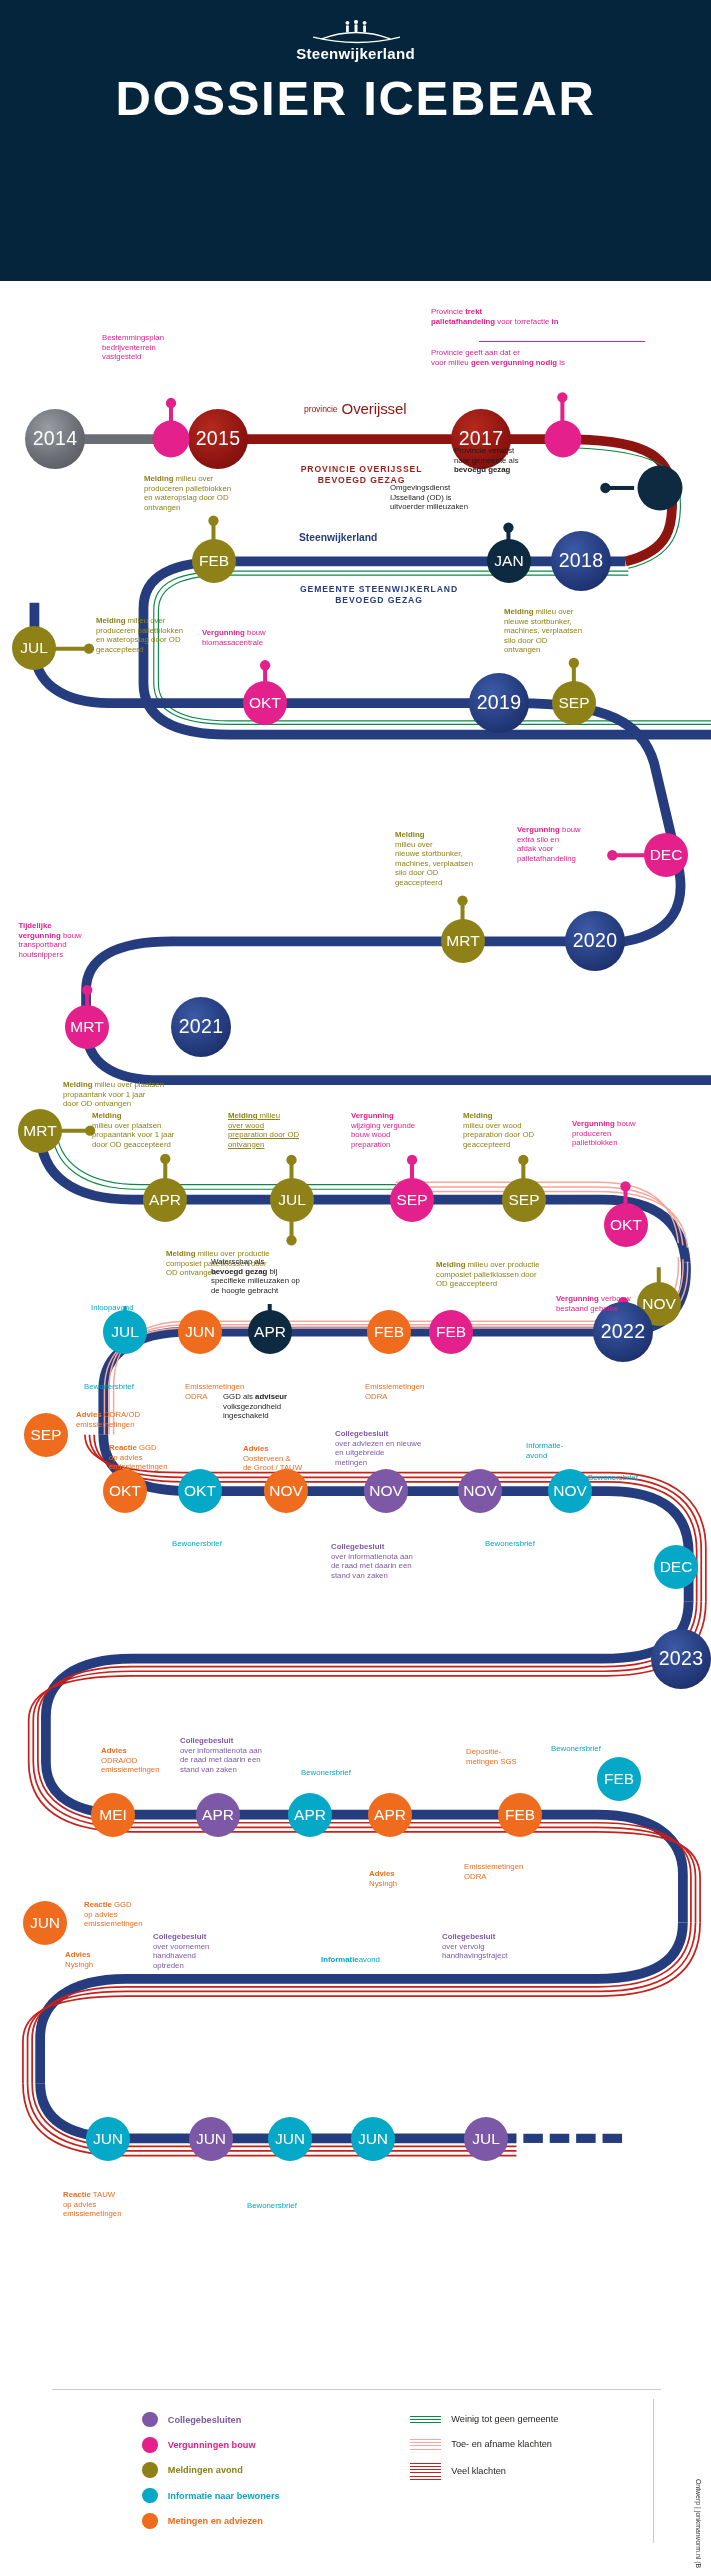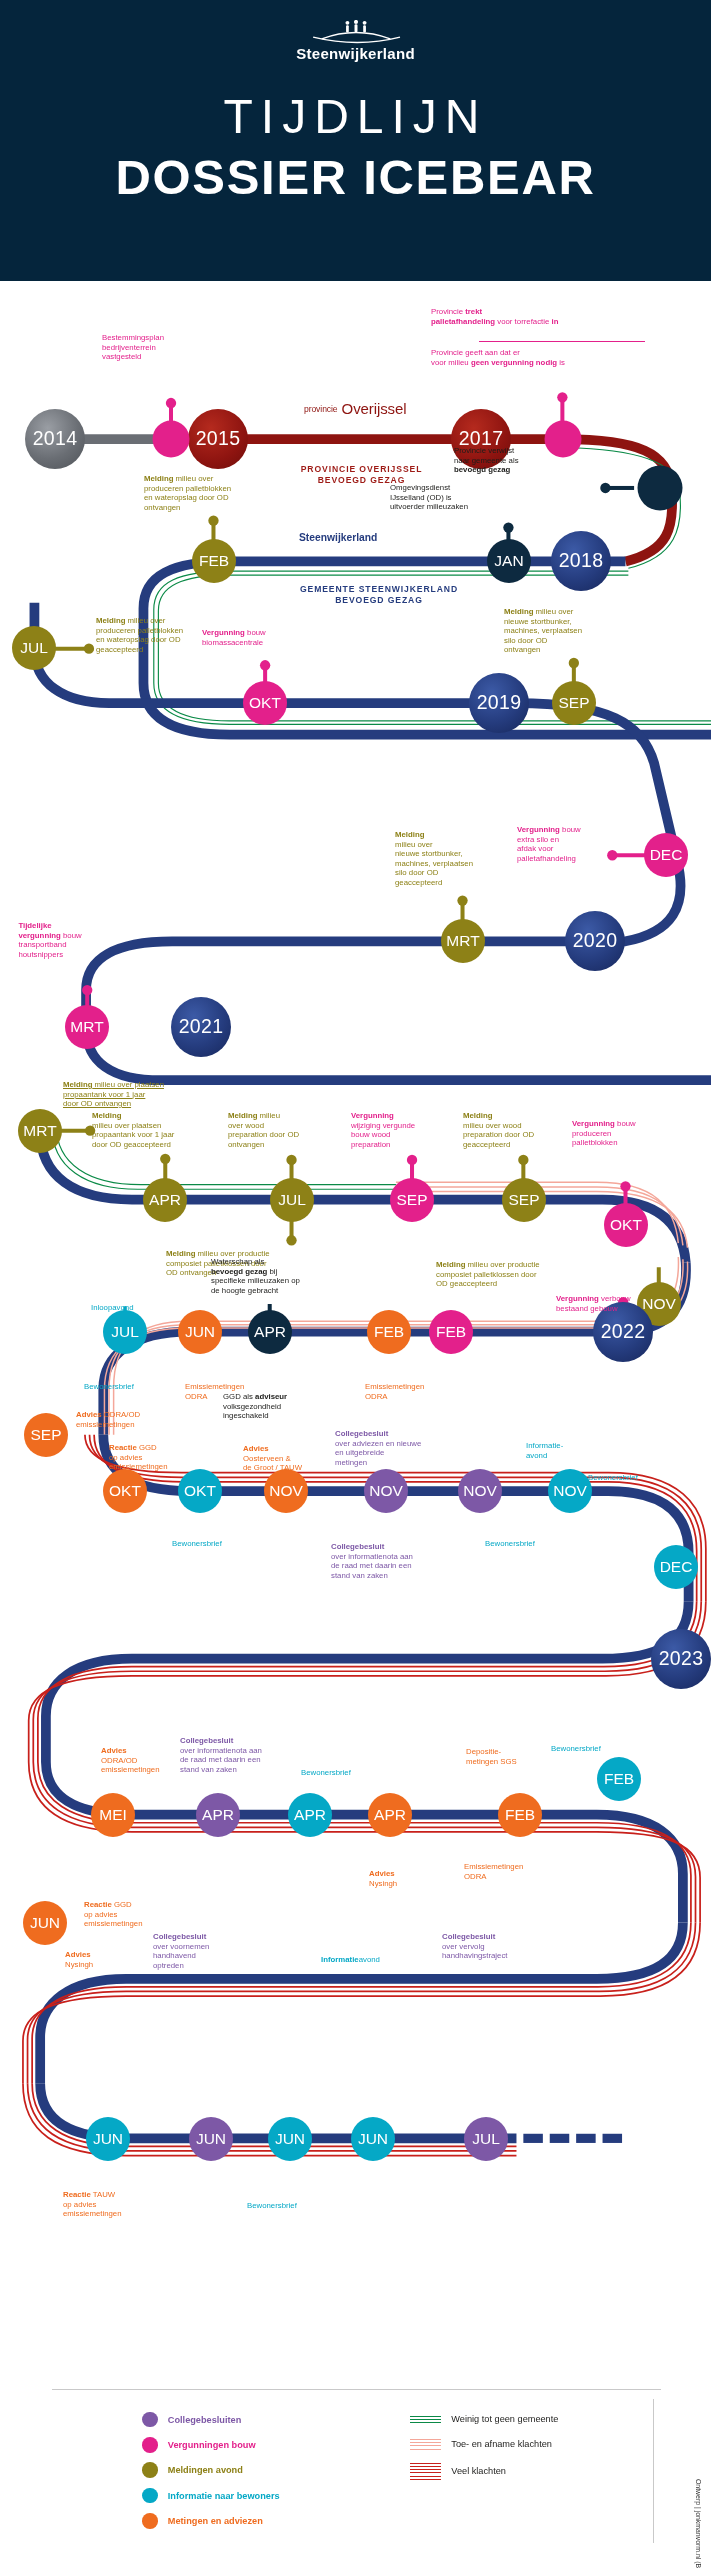--- a/index.html
+++ b/index.html
@@ -125,21 +125,20 @@
         <circle cx="115" cy="3.4" r="3.6"></circle>
           <rect x="112.4" y="7.6" width="5.2" height="14" rx="2.2"></rect>
         <circle cx="130" cy="5" r="3.4"></circle>
           <rect x="127.6" y="9" width="4.8" height="13" rx="2"></rect>
       </g>
       <path d="M55 33 C95 18 135 18 175 33" stroke="#ffffff" stroke-width="2.6" fill="none"></path>
       <path d="M40 30 C90 42 145 42 192 30" stroke="#ffffff" stroke-width="2.6" fill="none"></path>
     </svg>
     <span class="logo-text">Steenwijkerland</span>
   </div>
-  <div class="title-1">TIJDLIJN</div>
   <div class="title-2">DOSSIER ICEBEAR</div>
 </div>
 
 <div class="stage">
 
   <svg class="svg-layer" width="711" height="2124" viewBox="0 0 1239 3700">
 
     <line x1="95" y1="275" x2="380" y2="275" stroke="#6a6e74" stroke-width="17"></line>
     <line x1="380" y1="275" x2="980" y2="275" stroke="#8e1410" stroke-width="17"></line>
 
@@ -456,23 +455,23 @@
   <div class="lab t-pink" style="left:431px;top:67px;width:264px;">Provincie geeft aan dat er<br>voor milieu <b>geen vergunning nodig</b> is</div>
   <div class="lab t-dark" style="left:454px;top:165px;width:144px;">Provincie verwijst<br>naar gemeente als<br><b>bevoegd gezag</b></div>
   <div class="lab t-dark" style="left:390px;top:202px;width:132px;">Omgevingsdienst<br>IJsselland (OD) is<br>uitvoerder milieuzaken</div>
   <div class="lab t-olive" style="left:144px;top:193px;width:144px;"><b>Melding</b> milieu over<br>produceren palletblokken<br>en wateropslag door OD<br>ontvangen</div>
   <div class="lab t-olive" style="left:96px;top:335px;width:149px;"><b>Melding</b> milieu over<br>produceren palletblokken<br>en wateropslag door OD<br>geaccepteerd</div>
   <div class="lab t-pink" style="left:202px;top:347px;width:132px;"><b>Vergunning</b> bouw<br>biomassacentrale</div>
   <div class="lab t-olive" style="left:504px;top:326px;width:144px;"><b>Melding</b> milieu over<br>nieuwe stortbunker,<br>machines, verplaatsen<br>silo door OD<br>ontvangen</div>
   <div class="lab t-olive" style="left:395px;top:549px;width:132px;"><b>Melding</b><br>milieu over<br>nieuwe stortbunker,<br>machines, verplaatsen<br>silo door OD<br>geaccepteerd</div>
   <div class="lab t-pink" style="left:517px;top:544px;width:121px;"><b>Vergunning</b> bouw<br>extra silo en<br>afdak voor<br>palletafhandeling</div>
   <div class="lab t-pink" style="left:18.4px;top:640px;width:138px;"><b>Tijdelijke</b><br><b>vergunning</b> bouw<br>transportband<br>houtsnippers</div>
-  <div class="lab t-olive" style="left:63px;top:799px;width:189px;text-decoration:underline;"><b>Melding</b> milieu over plaatsen<br>propaantank voor 1 jaar<br>door OD ontvangen</div>
+  <div class="lab t-olive" style="left:63px;top:799px;width:189px;"><b>Melding</b> milieu over plaatsen<br>propaantank voor 1 jaar<br>door OD ontvangen</div>
   <div class="lab t-olive" style="left:92px;top:830px;width:155px;"><b>Melding</b><br>milieu over plaatsen<br>propaantank voor 1 jaar<br>door OD geaccepteerd</div>
-  <div class="lab t-olive" style="left:228px;top:830px;width:132px;"><b>Melding</b> milieu<br>over wood<br>preparation door OD<br>ontvangen</div>
+  <div class="lab t-olive" style="left:228px;top:830px;width:132px;text-decoration:underline;"><b>Melding</b> milieu<br>over wood<br>preparation door OD<br>ontvangen</div>
   <div class="lab t-pink" style="left:351px;top:830px;width:126px;"><b>Vergunning</b><br>wijziging vergunde<br>bouw wood<br>preparation</div>
   <div class="lab t-olive" style="left:463px;top:830px;width:126px;"><b>Melding</b><br>milieu over wood<br>preparation door OD<br>geaccepteerd</div>
   <div class="lab t-pink" style="left:572px;top:838px;width:121px;"><b>Vergunning</b> bouw<br>produceren<br>palletblokken</div>
   <div class="lab t-olive" style="left:166px;top:968px;width:207px;"><b>Melding</b> milieu over productie<br>composiet palletklossen door<br>OD ontvangen</div>
   <div class="lab t-olive" style="left:436px;top:979px;width:207px;"><b>Melding</b> milieu over productie<br>composiet palletklossen door<br>OD geaccepteerd</div>
   <div class="lab t-dark" style="left:211px;top:976px;width:161px;">Waterschap als<br><b>bevoegd gezag</b> bij<br>specifieke milieuzaken op<br>de hoogte gebracht</div>
   <div class="lab t-pink" style="left:556px;top:1013px;width:138px;"><b>Vergunning</b> verbouw<br>bestaand gebouw</div>
   <div class="lab t-cyan" style="left:91px;top:1022px;width:115px;">Inloopavond</div>
   <div class="lab t-orange" style="left:185px;top:1101px;width:103px;">Emissiemetingen<br>ODRA</div>
   <div class="lab t-orange" style="left:365px;top:1101px;width:103px;">Emissiemetingen<br>ODRA</div>

